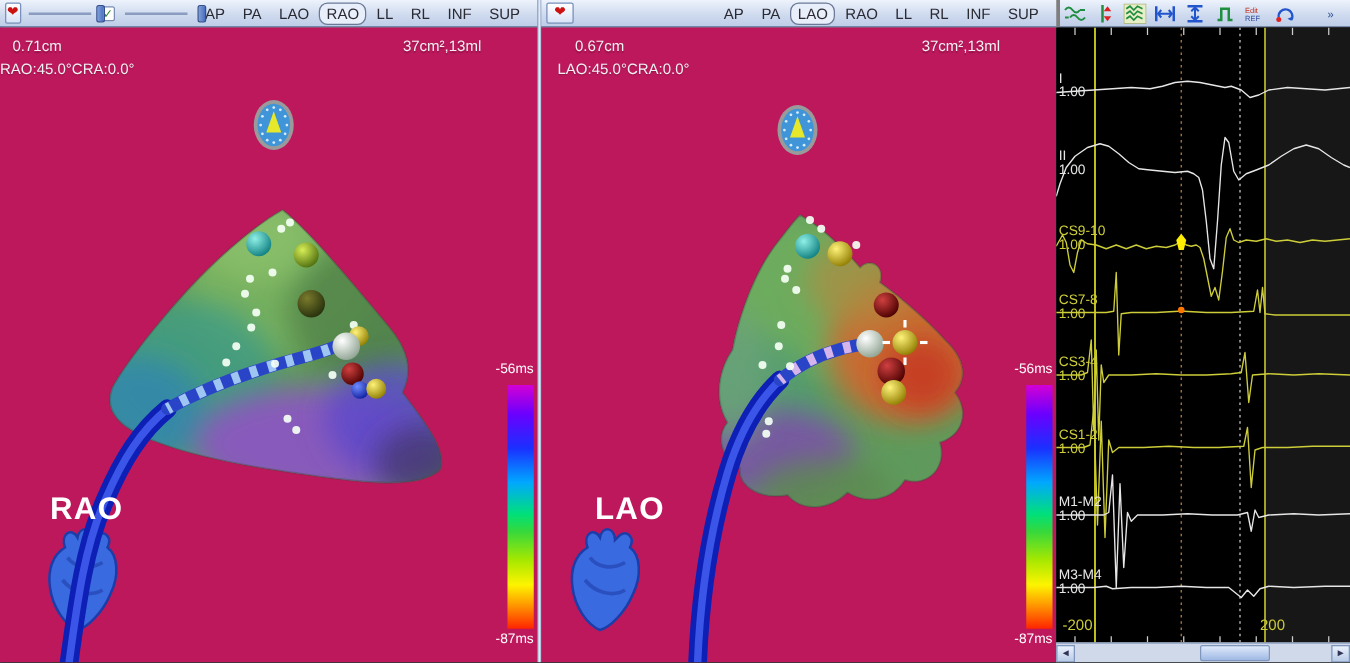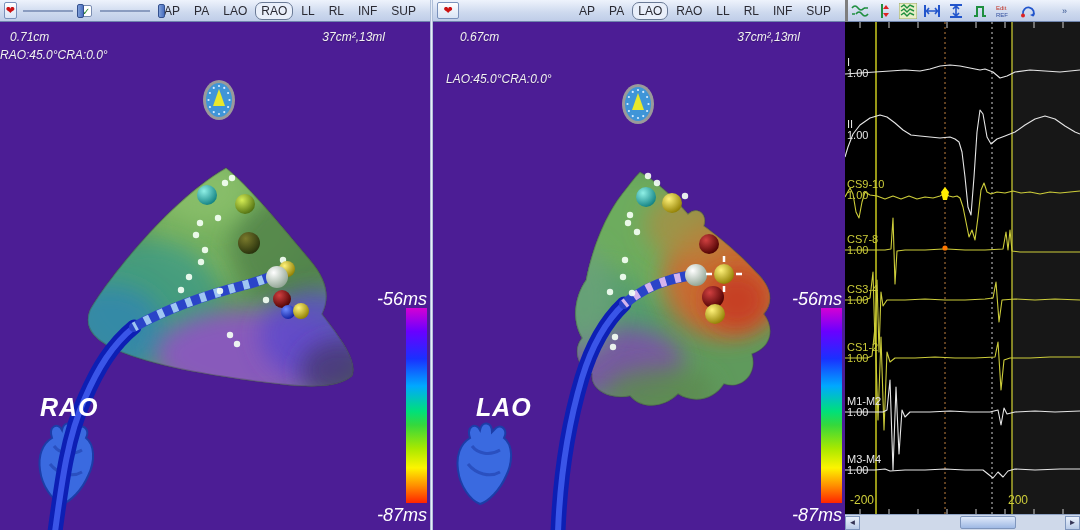--- a/index.html
+++ b/index.html
@@ -17,26 +17,26 @@
   .views{margin-left:auto;display:flex;align-items:flex-end;gap:2px;padding-right:4px;}
   .view-btn{font-size:12px;color:#2a2a33;padding:1px 5px;border:1px solid transparent;border-radius:7px;cursor:default;}
   .view-btn.sel{border-color:#6a7a96;background:#e9effa;}
   .slider{position:relative;width:86px;height:14px;margin-right:8px;}
   .slider .track{position:absolute;left:0;right:0;top:6px;height:2px;background:#8a9cc0;}
   .slider .thumb{position:absolute;top:0;width:7px;height:14px;border-radius:2px;
     background:linear-gradient(90deg,#7f9fd8,#4a6fc0);border:1px solid #33508e;}
   .checkbox{width:12px;height:12px;background:#fff;border:1px solid #7a8db1;border-radius:2px;
     font-size:10px;line-height:11px;text-align:center;color:#2c8a2c;margin-right:8px;}
 
-  .map-area{position:absolute;left:0;right:0;top:22px;bottom:0;background:#4c1d95;font-style:italic;}
+  .map-area{position:absolute;left:0;right:0;top:22px;bottom:0;background:#be185d;}
   .info{position:absolute;color:#f2f2f2;font-size:12px;text-shadow:0 1px 1px rgba(0,0,0,.25);}
   .big-label{position:absolute;color:#fff;font-size:25px;font-weight:bold;letter-spacing:1px;}
   .cbar{position:absolute;width:21px;
     background:linear-gradient(180deg,#d400d4 0%,#6a00ff 12%,#1a30ff 26%,#00a8ff 40%,#00e07a 53%,#35d83c 60%,#a8e800 72%,#fdf400 82%,#ff9000 91%,#ff2400 100%);}
-  .cbar-lab{position:absolute;color:#fff;font-size:18px;}
+  .cbar-lab{position:absolute;color:#fff;font-size:11px;}
 
   .vdiv{position:absolute;top:0;height:530px;}
 
   
   #ecg-toolbar{position:absolute;left:848px;top:0;width:232px;height:22px;
     background:linear-gradient(#eef3fc,#cdd9ee 60%,#bfcde8);border-bottom:1px solid #6f85ad;
     display:flex;align-items:center;gap:6px;padding:0 3px;}
   .eicon{width:18px;height:16px;display:flex;align-items:center;justify-content:center;}
   #ecg-chart-wrap{position:absolute;left:845px;top:22px;width:235px;height:492px;background:#000;}
   #ecg-scroll{position:absolute;left:845px;top:514px;width:235px;height:16px;background:#cfd9ea;
@@ -197,21 +197,21 @@
           <div class="view-btn sel">LAO</div>
           <div class="view-btn">RAO</div>
           <div class="view-btn">LL</div>
           <div class="view-btn">RL</div>
           <div class="view-btn">INF</div>
           <div class="view-btn">SUP</div>
         </div>
     </div>
     <div class="map-area">
       <div class="info" style="left:27px;top:8px;">0.67cm</div>
-      <div class="info" style="left:13px;top:26px;margin-top:24px;">LAO:45.0°CRA:0.0°</div>
+      <div class="info" style="left:13px;top:26px;">LAO:45.0°CRA:0.0°</div>
       <div class="info" style="right:45px;top:8px;">37cm²,13ml</div>
       <svg id="map-lao" width="412" height="508" viewBox="433 22 412 508">
           <defs>
             <radialGradient id="lao-g-teal" cx="35%" cy="30%" r="75%">
               <stop offset="0%" stop-color="#8ff0e6"></stop>
               <stop offset="100%" stop-color="#0f7f80"></stop>
             </radialGradient>
             <radialGradient id="lao-g-yellow" cx="35%" cy="30%" r="75%">
               <stop offset="0%" stop-color="#fff27a"></stop>
               <stop offset="100%" stop-color="#8f7d00"></stop>

